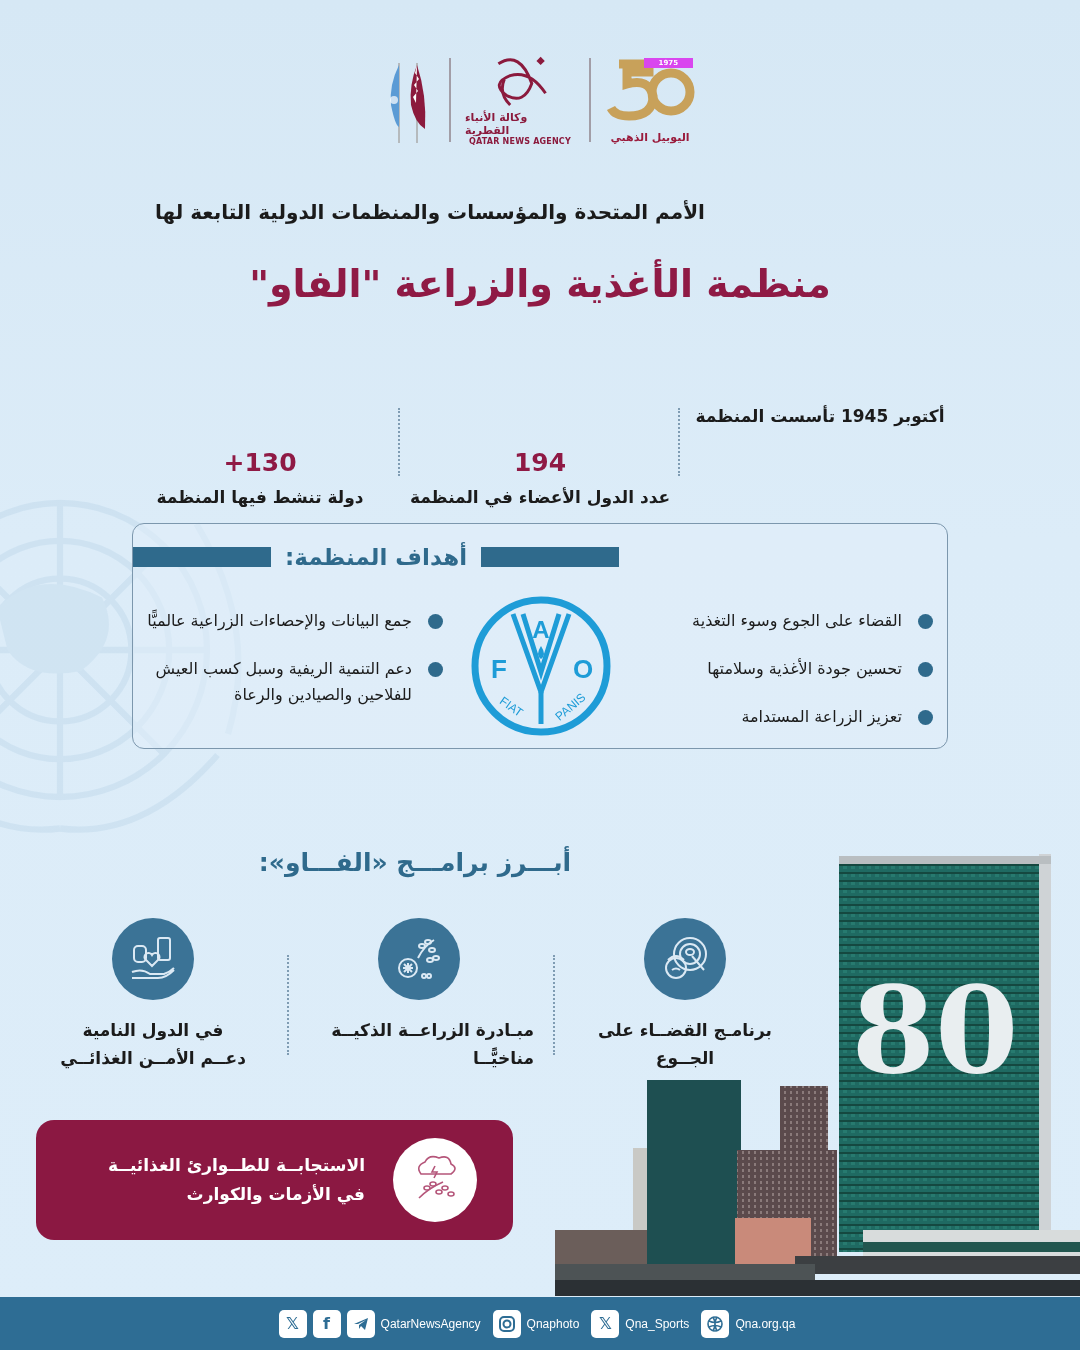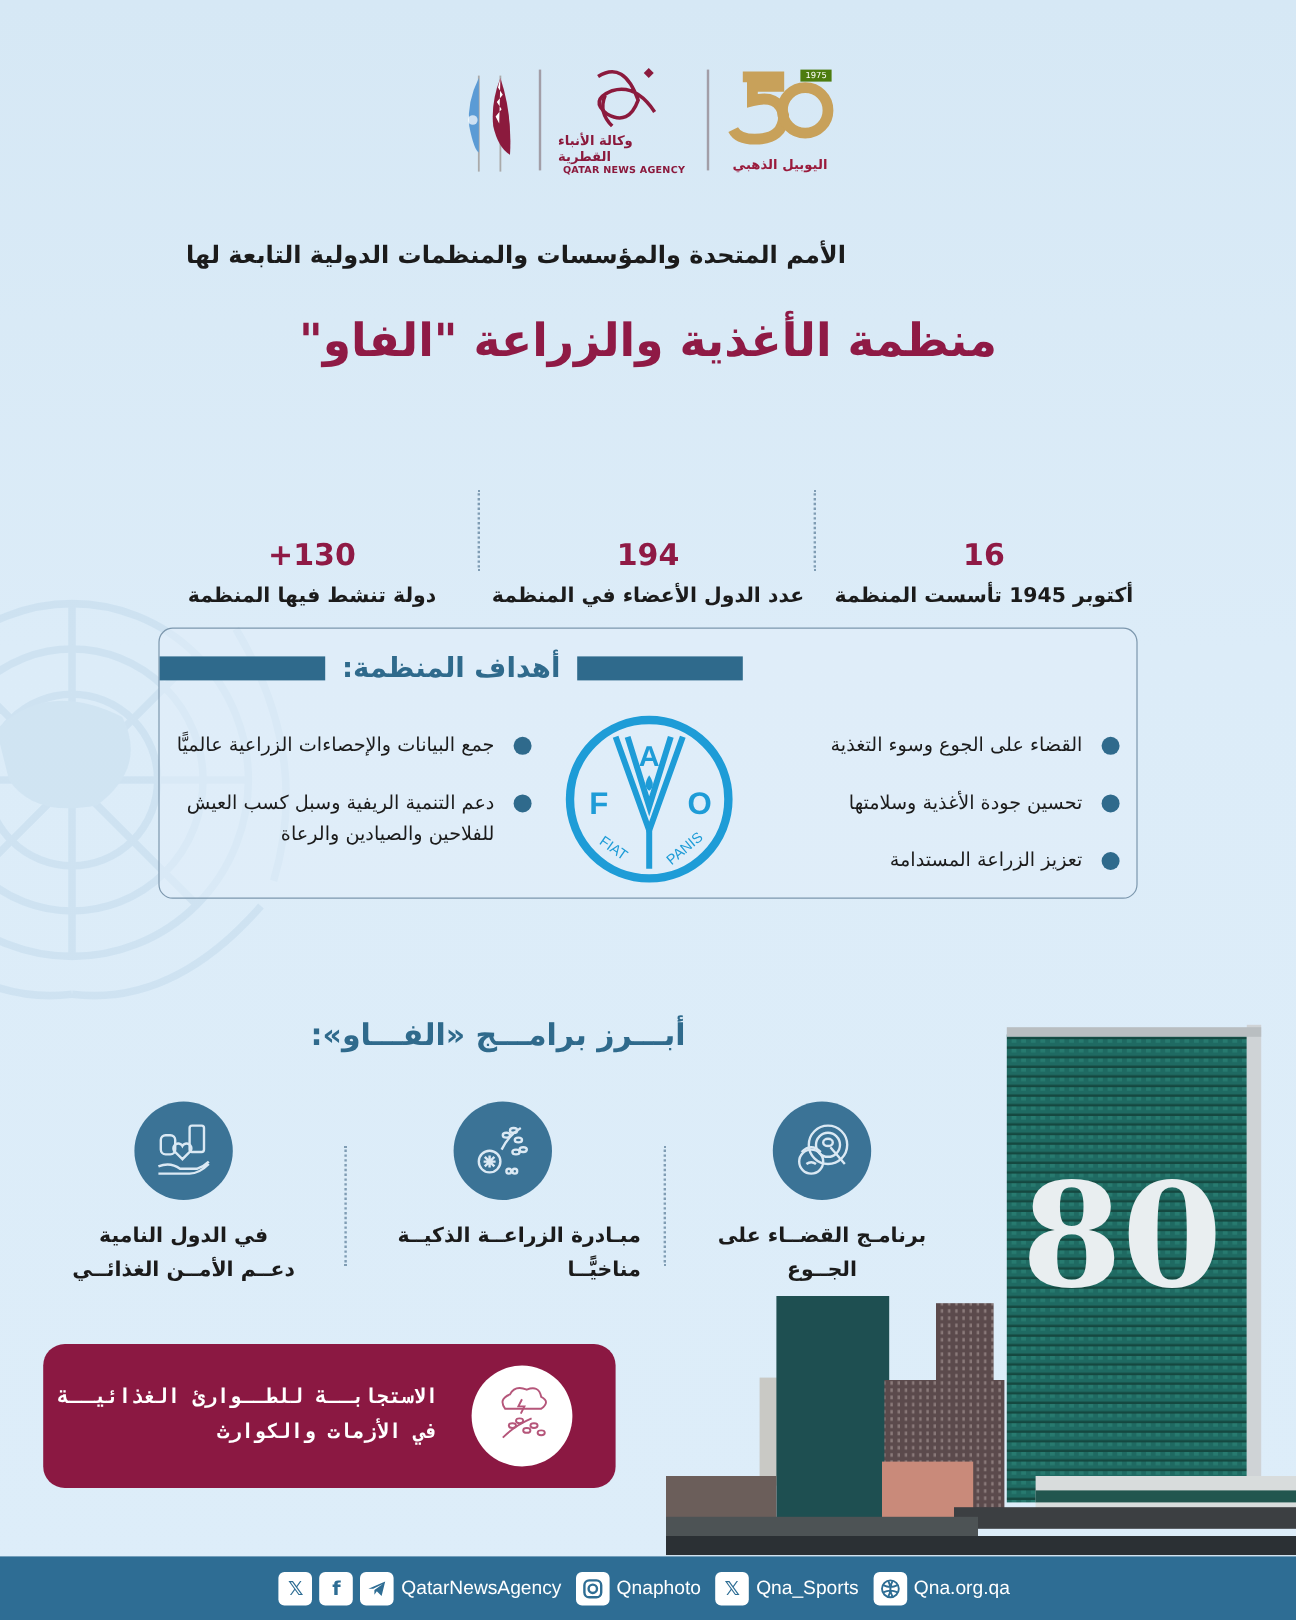--- a/index.html
+++ b/index.html
@@ -22,22 +22,22 @@
     position: absolute; top: 52px; left: 0; width: 1080px; height: 95px;
     display: flex; justify-content: center; align-items: center; gap: 14px;
   }
   .logo-flags { width: 50px; height: 90px; }
   .logo-sep { width: 2px; height: 84px; background: #8c7d86; opacity: .7; }
   .logo-qna { width: 110px; height: 92px; display: flex; flex-direction: column; align-items: center; }
   .logo-qna .ar { font-size: 11px; font-weight: bold; color: #8b1a3d; margin-top: 2px; }
   .logo-qna .en { font-size: 8px; font-weight: bold; color: #8b1a3d; letter-spacing: .2px; }
   .logo-jubilee { width: 90px; height: 92px; position: relative; }
   .logo-jubilee .yr {
-    position: absolute; top: 4px; right: 2px; background: #4d7c0f; color: #fff;
-    font-size: 7px; font-weight: normal; padding: 0 4px; line-height: 10px;
+    position: absolute; top: 4px; right: 2px; background: #d946ef; color: #fff;
+    font-size: 7px; font-weight: bold; padding: 0 15px; line-height: 10px;
   }
   .logo-jubilee .lbl {
     position: absolute; bottom: 2px; left: 0; right: 0; text-align: center;
     color: #9a1b3c; font-size: 11px; font-weight: bold; direction: rtl;
   }
 
   
   .subtitle {
     position: absolute; top: 200px; left: 0; width: 860px; text-align: center;
     font-size: 20px; font-weight: bold; color: #1b1b1b; direction: rtl;
@@ -91,42 +91,42 @@
     width: 82px; height: 82px; border-radius: 50%; background: #3b7396; margin: 0 auto 16px;
     display: flex; align-items: center; justify-content: center;
   }
   .program .lbl { font-size: 17px; font-weight: bold; color: #1b1b1b; line-height: 28px; }
   .prog-sep { position: absolute; top: 955px; height: 100px; border-right: 2px dotted #7f9cb3; }
 
   
   .emergency {
     position: absolute; left: 36px; top: 1120px; width: 477px; height: 120px;
     background: #8b1842; border-radius: 18px; direction: rtl;
-    display: flex; align-items: center; padding-right: 36px; gap: 28px; font-family: Liberation Mono, monospace;
+    display: flex; align-items: center; padding-right: 36px; gap: 28px;
   }
   .emergency .circle {
     width: 84px; height: 84px; border-radius: 50%; background: #fff; flex: 0 0 84px;
     display: flex; align-items: center; justify-content: center;
   }
   .emergency .lbl { font-size: 17px; font-weight: bold; color: #fff; line-height: 29px; }
 
   
   .skyline { position: absolute; left: 555px; top: 850px; width: 525px; height: 446px; }
 
   
   .footer {
     position: absolute; left: 0; top: 1297px; width: 1080px; height: 53px; background: #2e6d94;
     display: flex; align-items: center; justify-content: center; gap: 6px;
   }
   .sicon {
     width: 28px; height: 28px; background: #fff; border-radius: 5px;
     display: inline-flex; align-items: center; justify-content: center;
     color: #2e6d94; font-weight: bold; font-size: 16px;
   }
-  .handle { color: #fff; font-size: 16px; margin-right: 6px; font-family: "Liberation Sans", sans-serif; }
+  .handle { color: #fff; font-size: 12px; margin-right: 6px; font-family: "Liberation Sans", sans-serif; }
 </style>
 </head>
 <body>
 
 <svg class="watermark" viewBox="0 0 200 200">
   <g fill="none" stroke="#9fc2dc" stroke-width="3">
     <circle cx="100" cy="100" r="70"></circle>
       <circle cx="100" cy="100" r="52"></circle>
       <circle cx="100" cy="100" r="34"></circle>
     <line x1="100" y1="30" x2="100" y2="170"></line>
@@ -171,21 +171,20 @@
     <div class="yr">1975</div>
     <div class="lbl">اليوبيل الذهبي</div>
   </div>
 </div>
 
 <div class="subtitle">الأمم المتحدة والمؤسسات والمنظمات الدولية التابعة لها</div>
 <div class="title">منظمة الأغذية والزراعة "الفاو"</div>
 
 <div class="stats">
   <div class="stat">
-    <div class="num">16</div>
     <div class="lbl">أكتوبر 1945 تأسست المنظمة</div>
   </div>
   <div class="stat">
     <div class="num">194</div>
     <div class="lbl">عدد الدول الأعضاء في المنظمة</div>
   </div>
   <div class="stat">
     <div class="num">130+</div>
     <div class="lbl">دولة تنشط فيها المنظمة</div>
   </div>

